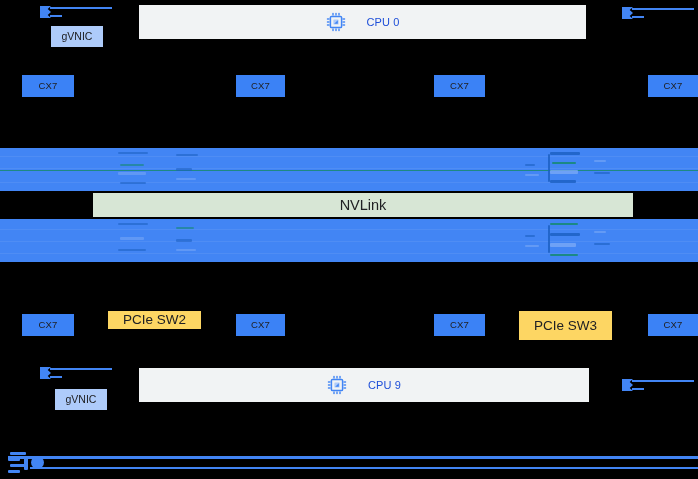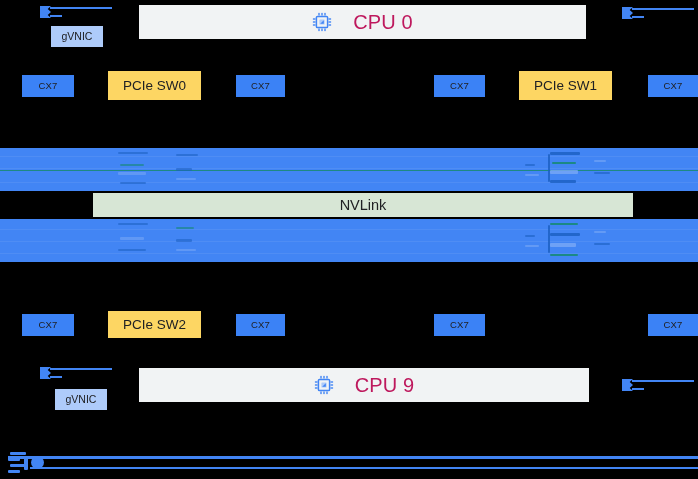--- a/index.html
+++ b/index.html
@@ -29,22 +29,22 @@
     display: flex;
     align-items: center;
     justify-content: center;
     white-space: nowrap;
     line-height: 1;
   }
 
   
   .cpu-bar {
     background: #f1f3f4;
-    color: #be185d;
-    font-size: 20px;
+    color: #1d4ed8;
+    font-size: 11px;
     gap: 21px;
   }
   .cpu-bar .cpu-label { letter-spacing: .1px; }
 
   
   .chip-icon {
     position: relative;
     width: 20px;
     height: 20px;
     flex: 0 0 20px;
@@ -208,35 +208,29 @@
   <div class="netlink" style="left:622px; top:7px; width:72px;">
     <span class="plug"></span>
     <span class="wire" style="width:62px;"></span>
     <span class="wire2"></span>
   </div>
 
   <div class="node cx7" style="left:22px; top:75px; width:52px; height:22px;">
     <span>CX7</span>
   </div>
 
-  <div class="node pcie" style="left:108px; top:71px; width:93px; height:29px;">
-    <span>PCIe SW0</span>
-  </div>
 
   <div class="node cx7" style="left:236px; top:75px; width:49px; height:22px;">
     <span>CX7</span>
   </div>
 
   <div class="node cx7" style="left:434px; top:75px; width:51px; height:22px;">
     <span>CX7</span>
   </div>
 
-  <div class="node pcie" style="left:519px; top:71px; width:93px; height:29px;">
-    <span>PCIe SW1</span>
-  </div>
 
   <div class="node cx7" style="left:648px; top:75px; width:50px; height:22px;">
     <span>CX7</span>
   </div>
 
   <div class="gpu-band" style="left:0px; top:148px; width:698px; height:43px;">
     <span class="band-rule" style="top:8px;"></span>
     <span class="band-rule" style="top:20px;"></span>
     <span class="band-rule teal" style="top:22px; left:0; right:0; height:1px;"></span>
     <span class="band-rule" style="top:34px;"></span>
@@ -304,32 +298,35 @@
     <span class="band-glyph" style="left:594px; top:8px; width:24px; height:26px; opacity:.6;">
       <i class="g-light" style="left:0; top:4px;  width:12px; height:2px;"></i>
       <i class="g-dark" style="left:0; top:16px; width:16px; height:2px;"></i>
     </span>
   </div>
 
   <div class="node cx7" style="left:22px; top:314px; width:52px; height:22px;">
     <span>CX7</span>
   </div>
 
-  <div class="node pcie" style="left:108px; top:311px; width:93px; height:27px;">
+  <div class="node pcie" style="left:108px; top:311px; width:93px; height:18px;">
     <span>PCIe SW2</span>
   </div>
 
   <div class="node cx7" style="left:236px; top:314px; width:49px; height:22px;">
     <span>CX7</span>
   </div>
 
   <div class="node cx7" style="left:434px; top:314px; width:51px; height:22px;">
     <span>CX7</span>
   </div>
 
+  <div class="node pcie" style="left:519px; top:311px; width:93px; height:29px;">
+    <span>PCIe SW3</span>
+  </div>
 
   <div class="node cx7" style="left:648px; top:314px; width:50px; height:22px;">
     <span>CX7</span>
   </div>
 
   <div class="node cpu-bar" style="left:139px; top:368px; width:450px; height:34px;">
     <span class="chip-icon">
       <svg width="20" height="20" viewBox="0 0 20 20" aria-hidden="true">
         <g fill="#4285f4">
           <rect x="4.4" y="4.4" width="11.2" height="11.2" rx="1.1" fill="none" stroke="#4285f4" stroke-width="1.5"></rect>

